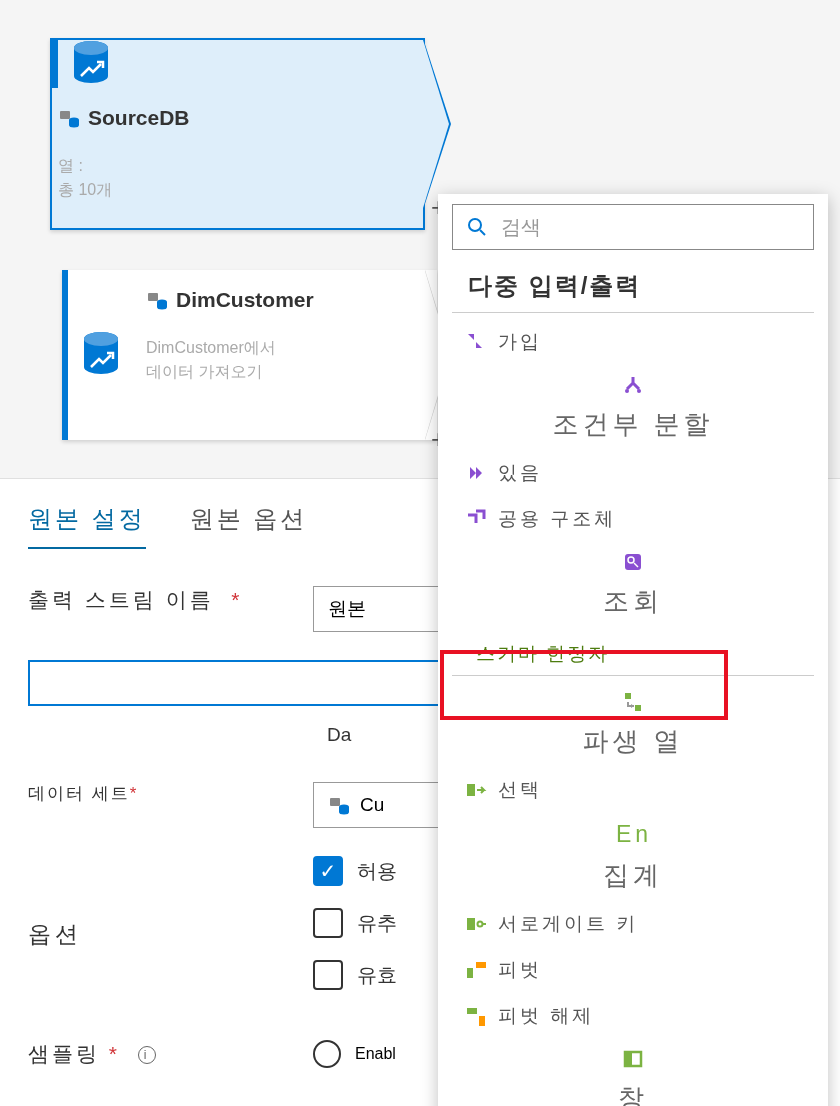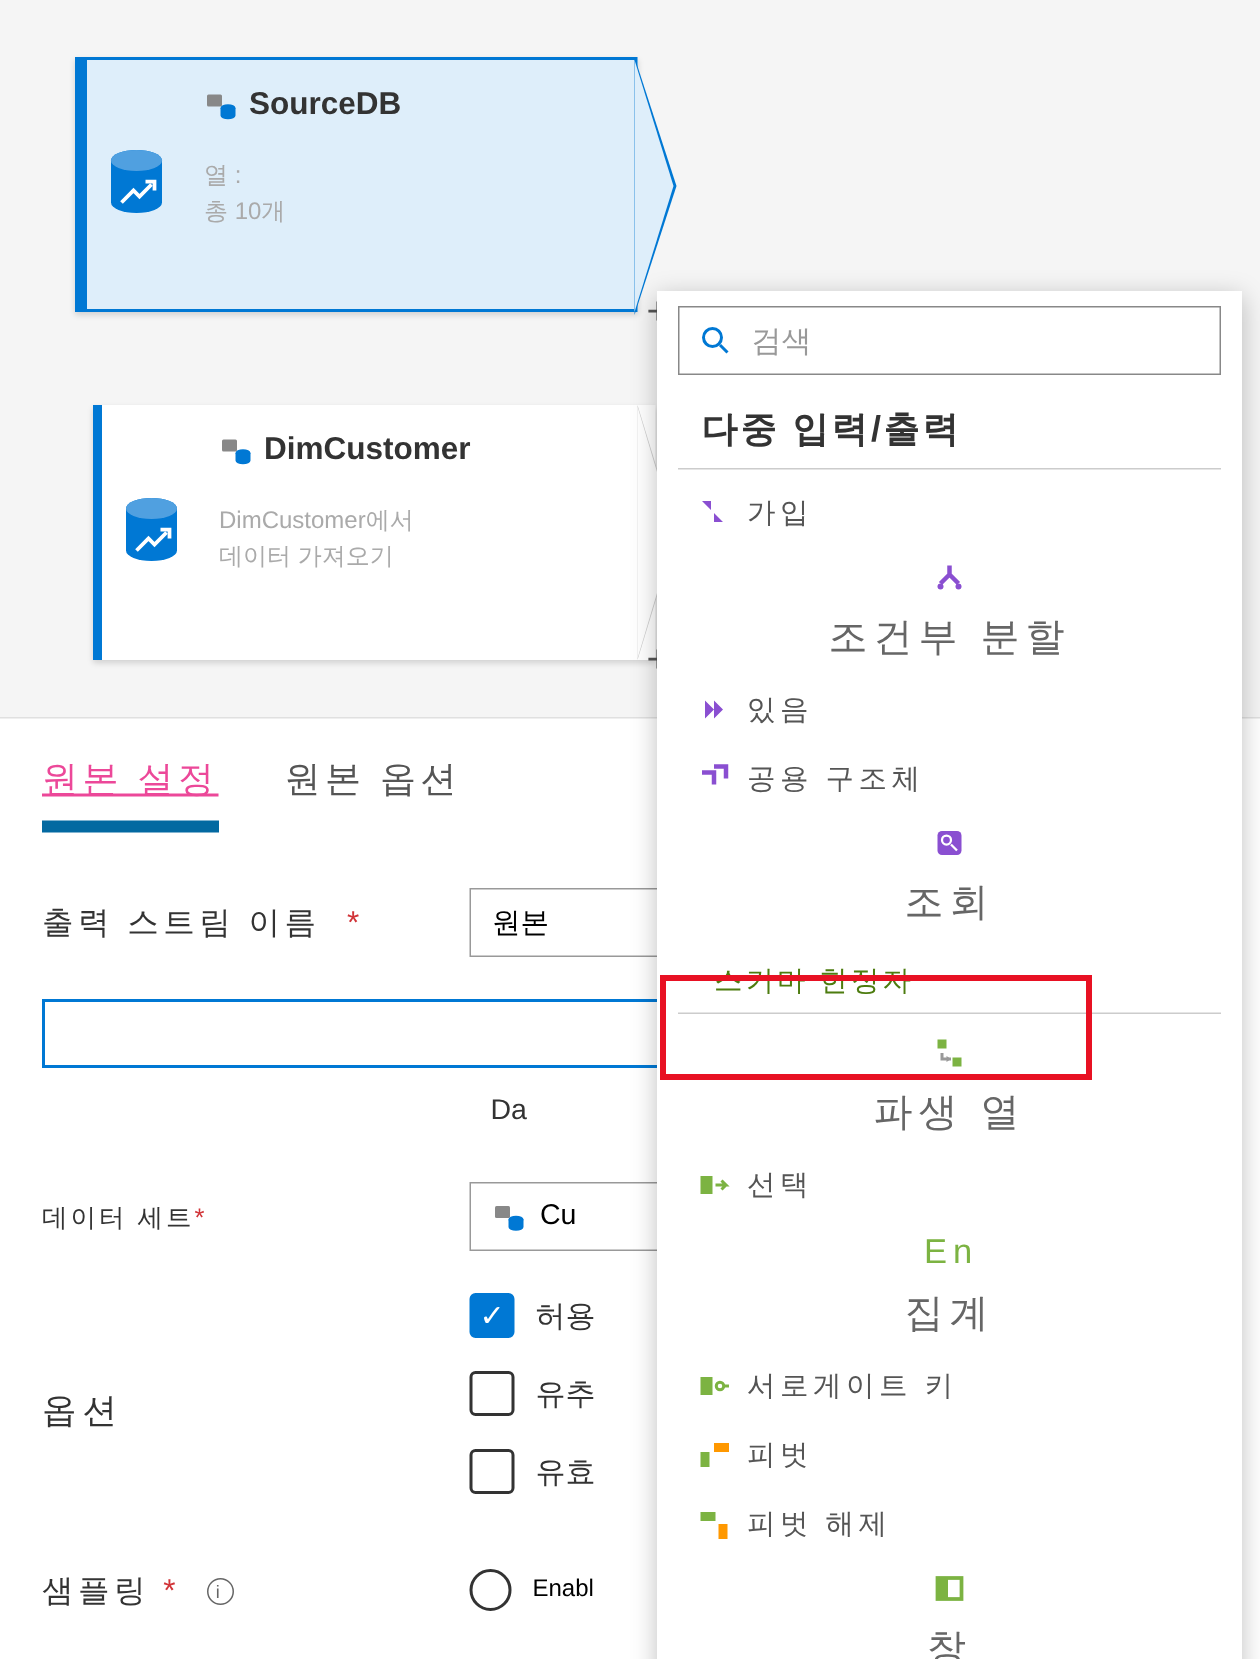--- a/index.html
+++ b/index.html
@@ -51,23 +51,24 @@
       color: #aaa;
       margin-top: 24px;
       line-height: 1.5;
     }
     
     
     .node-source {
       top: 38px;
       left: 50px;
       width: 375px;
-      height: 170px;
+      height: 192px;
       background: #deeefa;
       border: 2px solid #0078d4;
+      flex-direction: column;
     }
     .node-source .node-icon-col { background: #deeefa; }
     .node-source-arrow {
       position: absolute;
       top: 38px;
       left: 423px;
       width: 0; height: 0;
       border-top: 86px solid transparent;
       border-bottom: 86px solid transparent;
       border-left: 28px solid #0078d4;
@@ -139,28 +140,26 @@
       margin-bottom: 36px;
     }
     .tab {
       font-size: 24px;
       color: #555;
       padding-bottom: 12px;
       cursor: pointer;
       letter-spacing: 3px;
     }
     .tab.active {
-      color: #ec4899;
-      border-bottom: 8px solid #0369a1;
-      text-decoration: underline;
+      color: #0369a1;
+      border-bottom: 2px solid #0369a1;
     }
     
     .form-row {
       display: flex;
-      align-items: center;
       margin-bottom: 28px;
     }
     .form-label {
       width: 285px;
       font-size: 21px;
       color: #333;
       letter-spacing: 3px;
     }
     .form-label .req { color: #d13438; }
     .form-label-sm {

